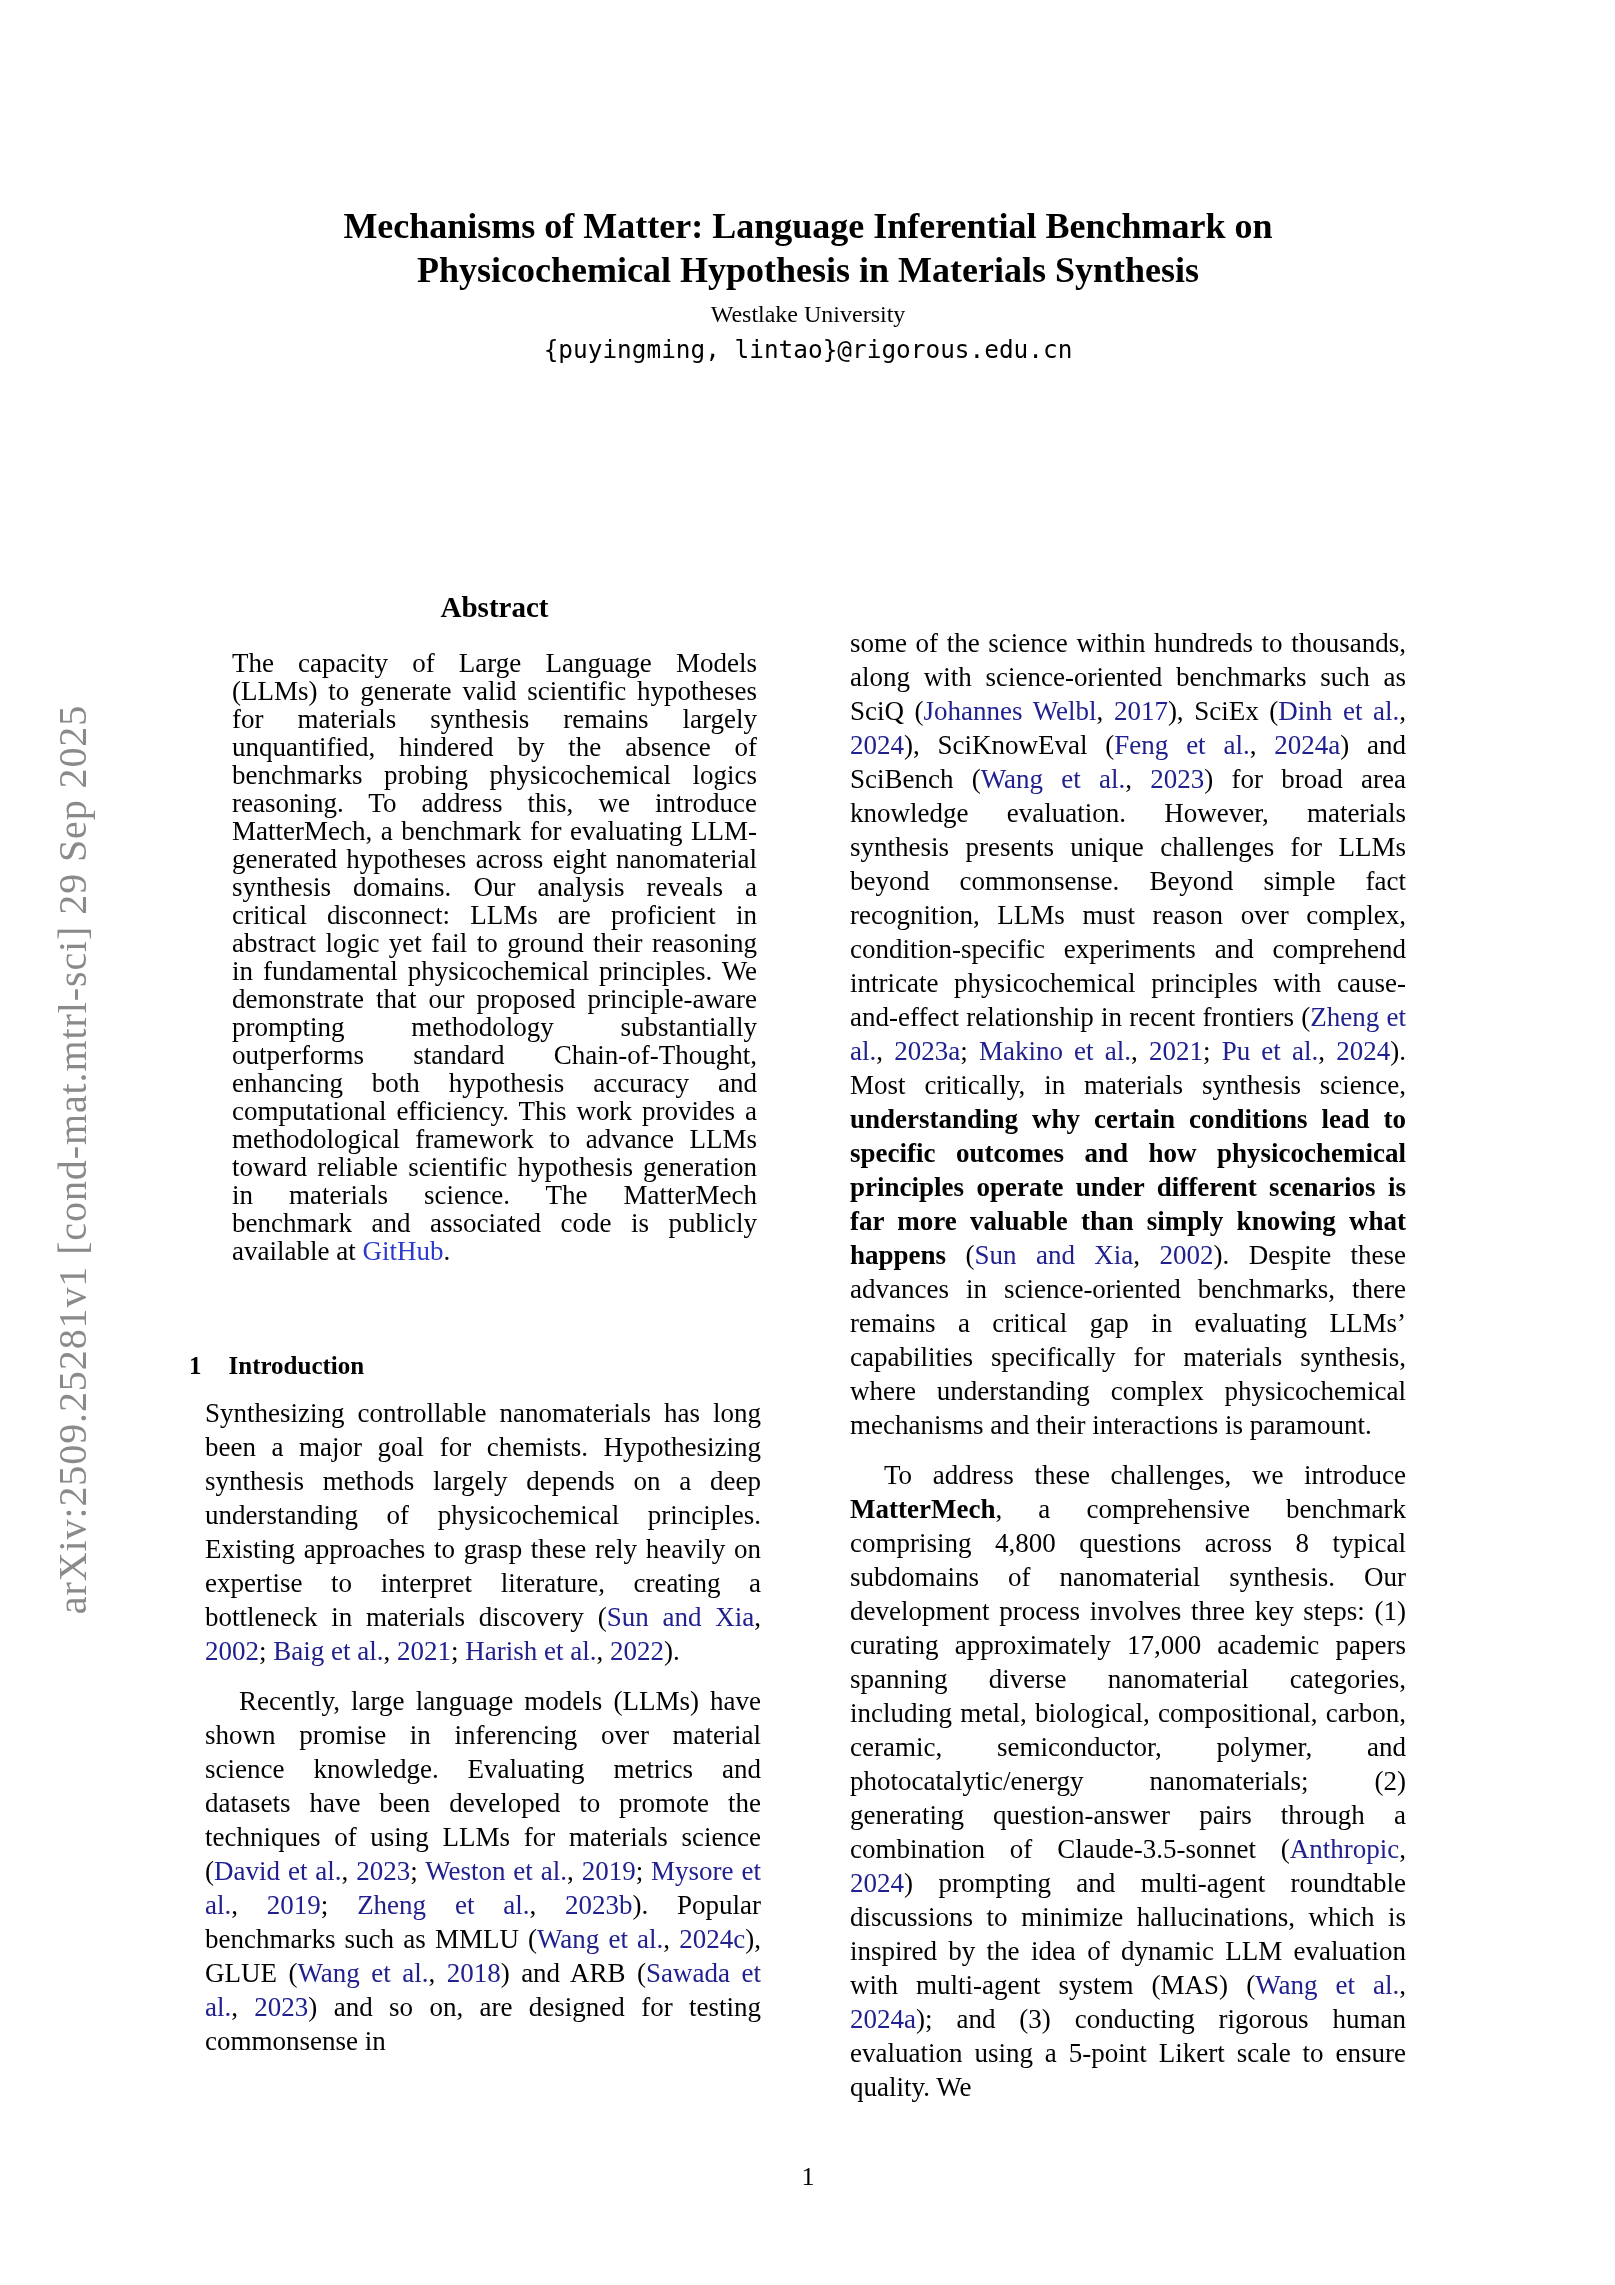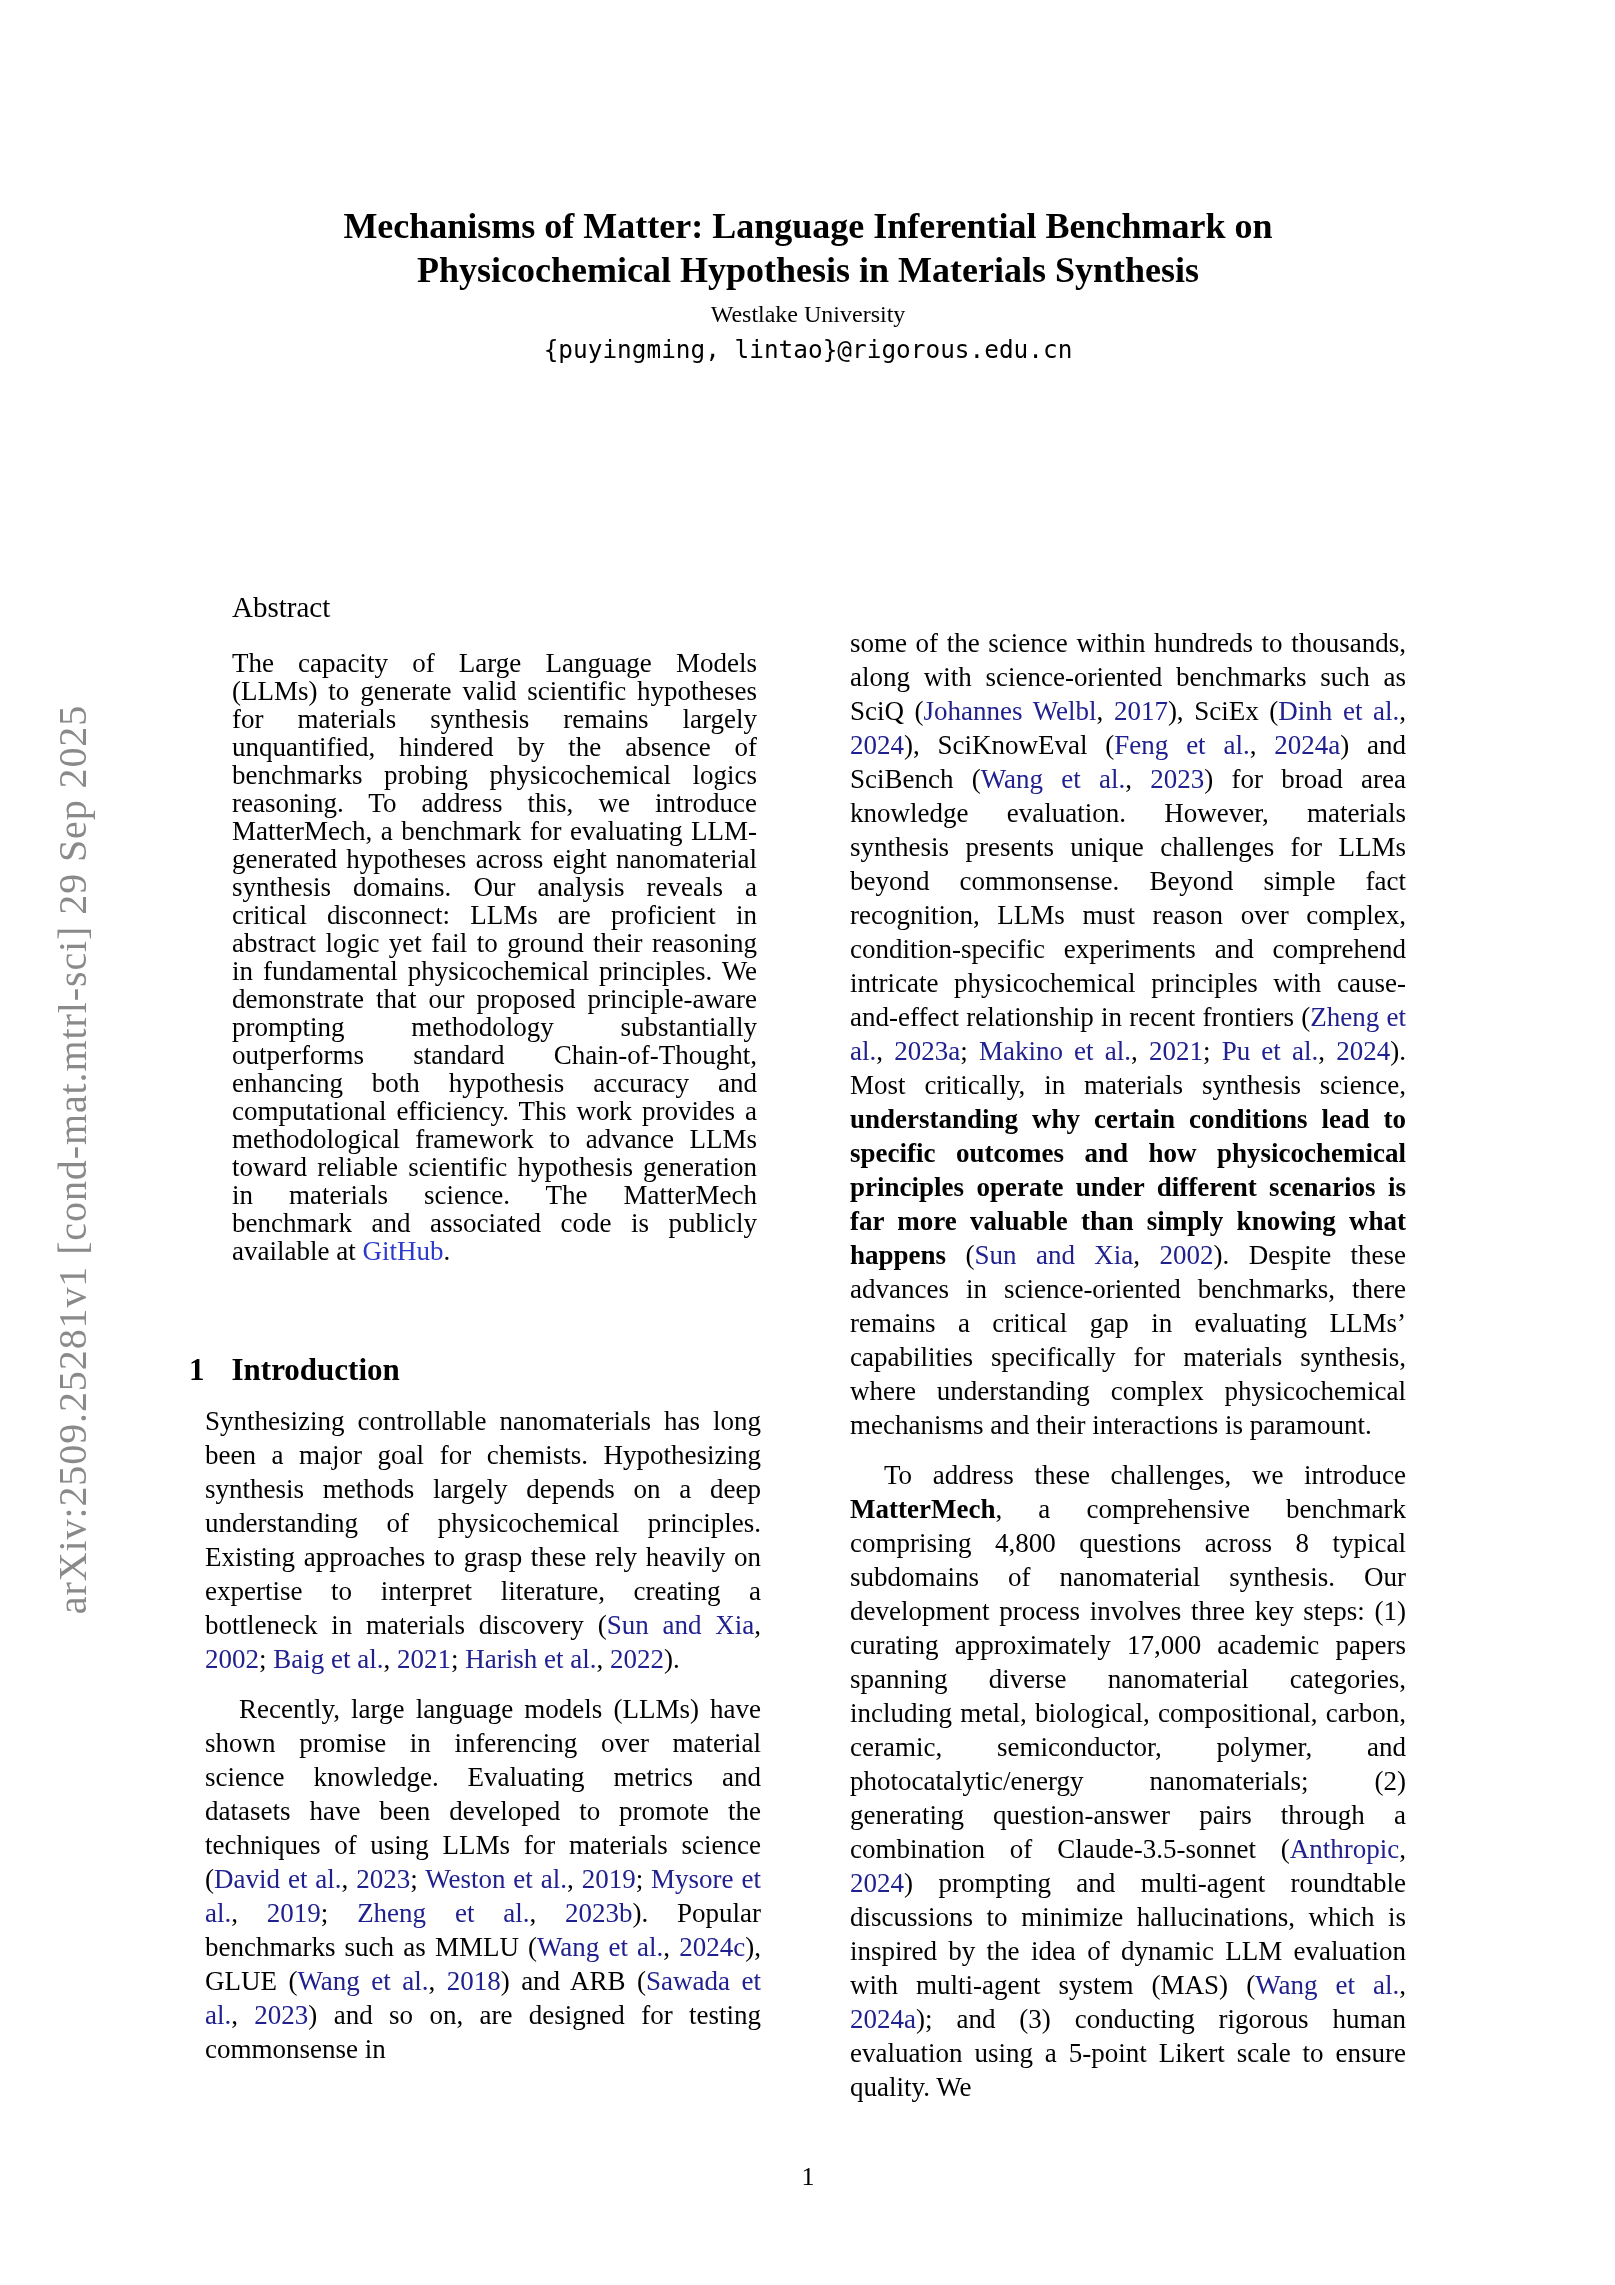--- a/index.html
+++ b/index.html
@@ -43,32 +43,32 @@
     position: absolute;
     left: 189px;
     top: 586px;
     width: 1236px;
     display: flex;
     gap: 57px;
   }
   .col { width: 588px; }
 
   .abstract-heading {
-    text-align: left;
-    font-weight: normal;
+    text-align: center;
+    font-weight: bold;
     font-size: 29px;
     margin: 5.4px 20px 25px 43px;
   }
   .abstract-body {
     margin: 0 20px 0 43px;
     font-size: 27px;
     line-height: 28px;
     text-align: justify;
   }
-  .section-heading { margin: 87px 0 14.5px 0; font-size: 31px; font-weight: bold; }
+  .section-heading { margin: 87px 0 14.5px 0; font-size: 25px; font-weight: bold; }
   .section-number { margin-right: 27px; }
 
   .body-text p { font-size: 27px; line-height: 34px; text-align: justify; margin: 16px; }
   .body-text p.indent { text-indent: 34px; }
   .col-right { padding-top: 24.4px; }
 
   .cite { color: var(--cite, #20208f); }
   .ext-link { color: var(--link, #2b3acc); cursor: pointer; }
   .bold-run { font-weight: bold; }
 

